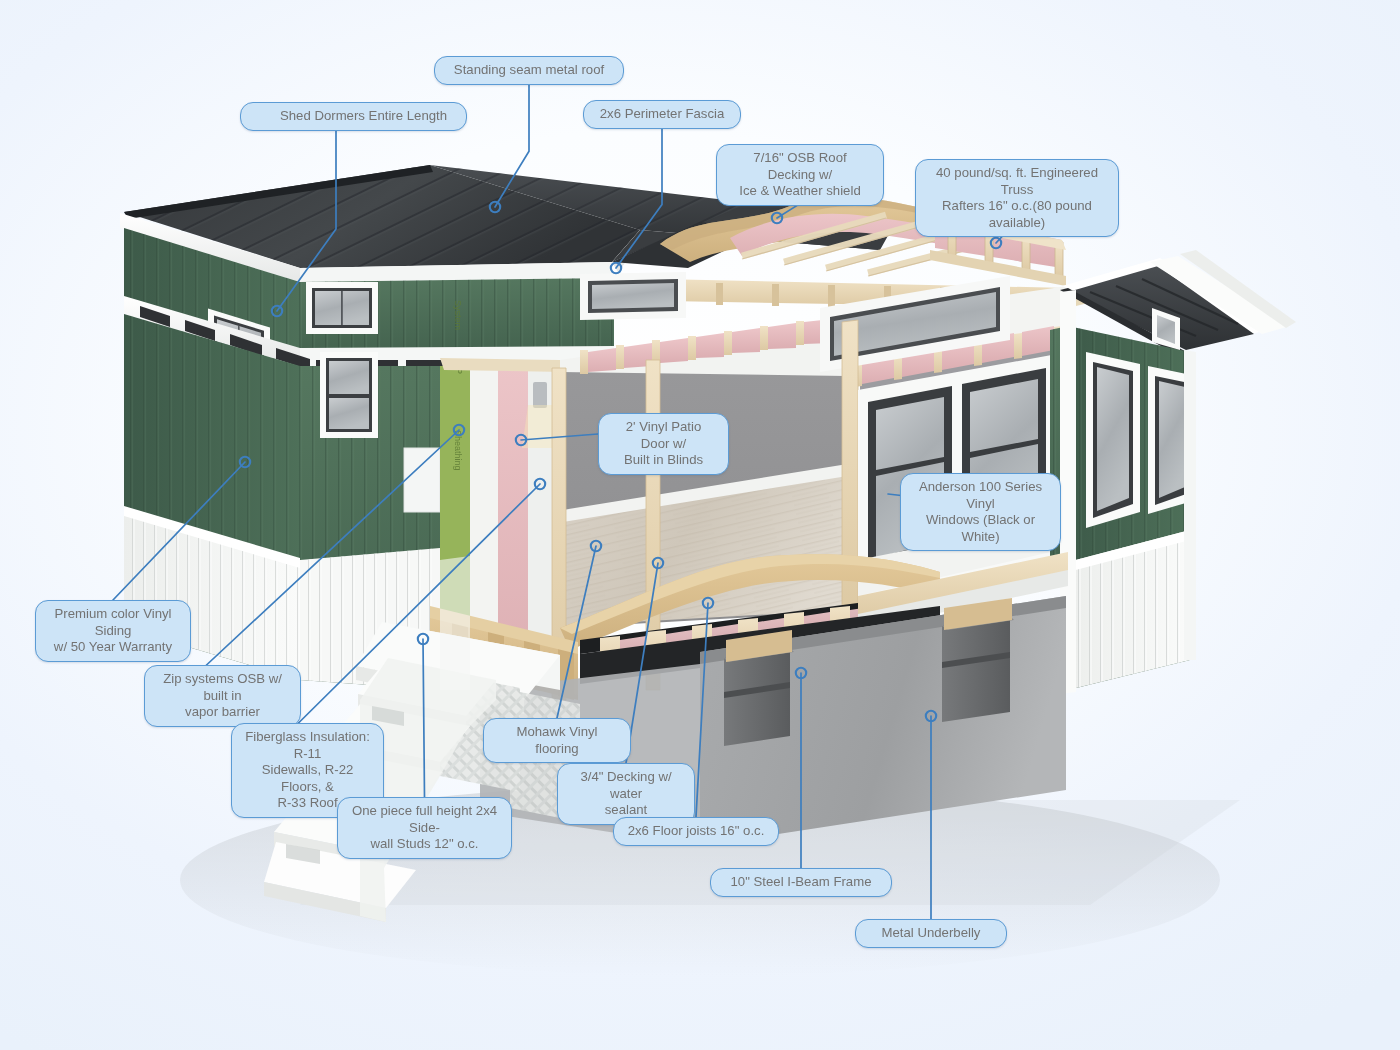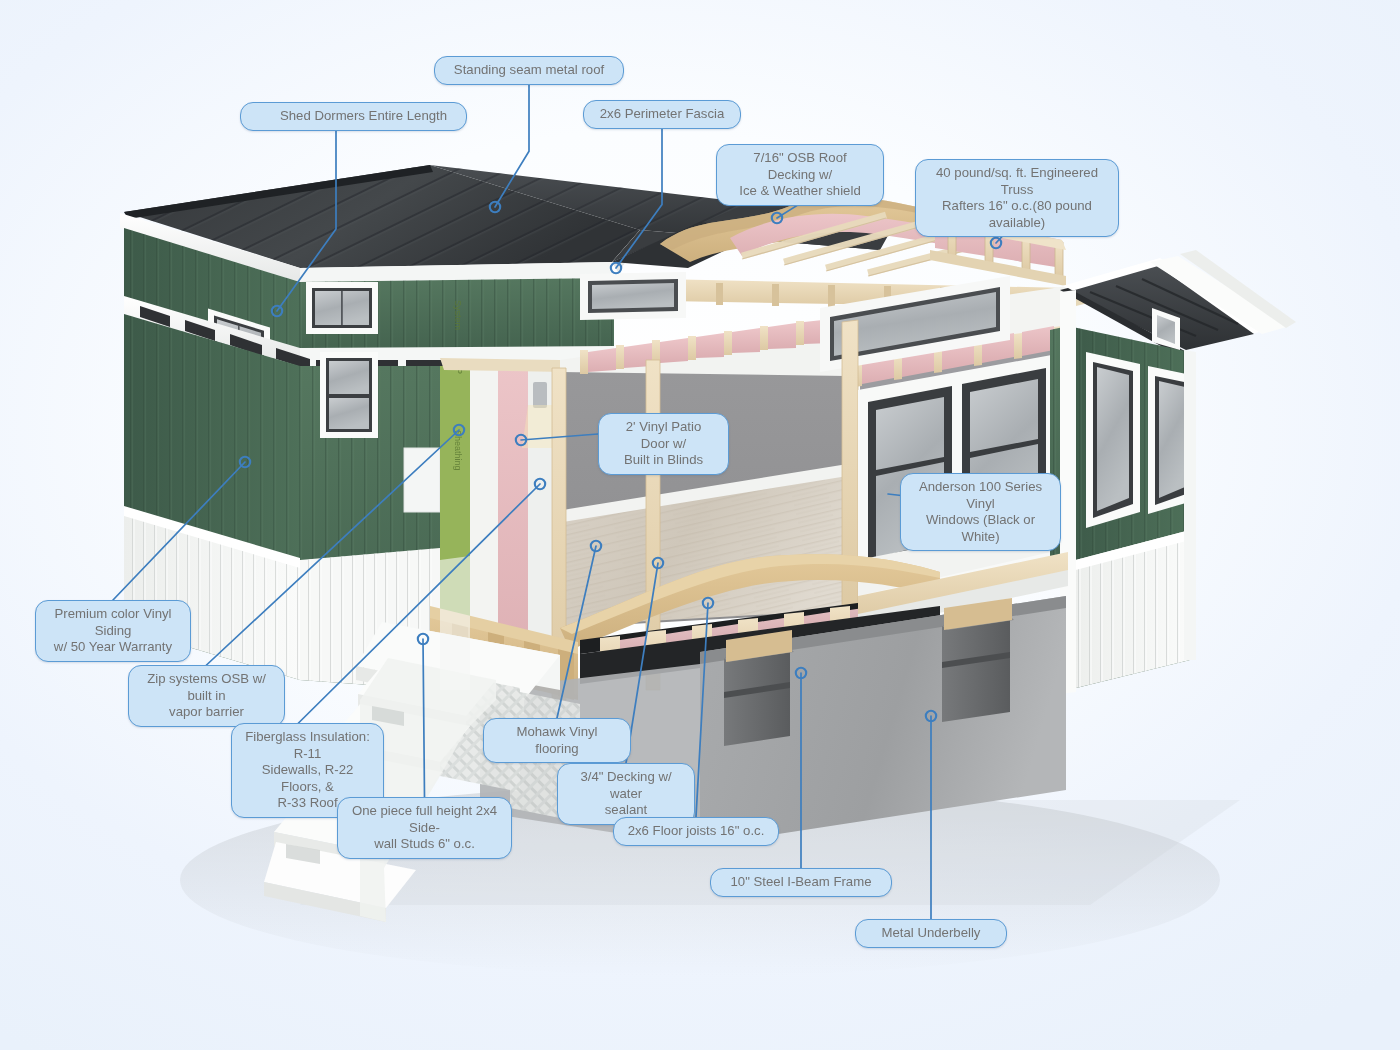--- a/index.html
+++ b/index.html
@@ -528,29 +528,29 @@
       <div class="chip" style="left: 716px; top: 144px; width: 168px;">7/16" OSB Roof Decking w/
 Ice &amp; Weather shield</div>
       <div class="chip" style="left: 915px; top: 159px; width: 204px;">40 pound/sq. ft. Engineered Truss
 Rafters 16" o.c.(80 pound available)</div>
       <div class="chip" style="left: 598px; top: 413px; width: 131px;">2' Vinyl Patio Door w/
 Built in Blinds</div>
       <div class="chip" style="left: 888px; top: 473px; width: 161px; margin-left: 12px;">Anderson 100 Series Vinyl
 Windows (Black or White)</div>
       <div class="chip" style="left: 35px; top: 600px; width: 156px;">Premium color Vinyl Siding
 w/ 50 Year Warranty</div>
-      <div class="chip" style="left: 128px; top: 665px; width: 157px;">Zip systems OSB w/ built in
+      <div class="chip" style="left: 144px; top: 665px; width: 157px;">Zip systems OSB w/ built in
 vapor barrier</div>
       <div class="chip" style="left: 222px; top: 723px; width: 153px; margin-left: 9px;">Fiberglass Insulation: R-11
 Sidewalls, R-22 Floors, &amp;
 R-33 Roof</div>
       <div class="chip" style="left: 483px; top: 718px; width: 148px;">Mohawk Vinyl flooring</div>
       <div class="chip" style="left: 557px; top: 763px; width: 138px;">3/4" Decking w/ water
 sealant</div>
       <div class="chip" style="left: 337px; top: 797px; width: 175px;">One piece full height 2x4 Side-
-wall Studs 6" o.c.</div>
+wall Studs 12" o.c.</div>
       <div class="chip" style="left: 613px; top: 817px; width: 166px;">2x6 Floor joists 16" o.c.</div>
       <div class="chip" style="left: 710px; top: 868px; width: 182px;">10" Steel I-Beam Frame</div>
       <div class="chip" style="left: 855px; top: 919px; width: 152px;">Metal Underbelly</div>
     </div>
 
 
 </div>
 
 </body></html>

